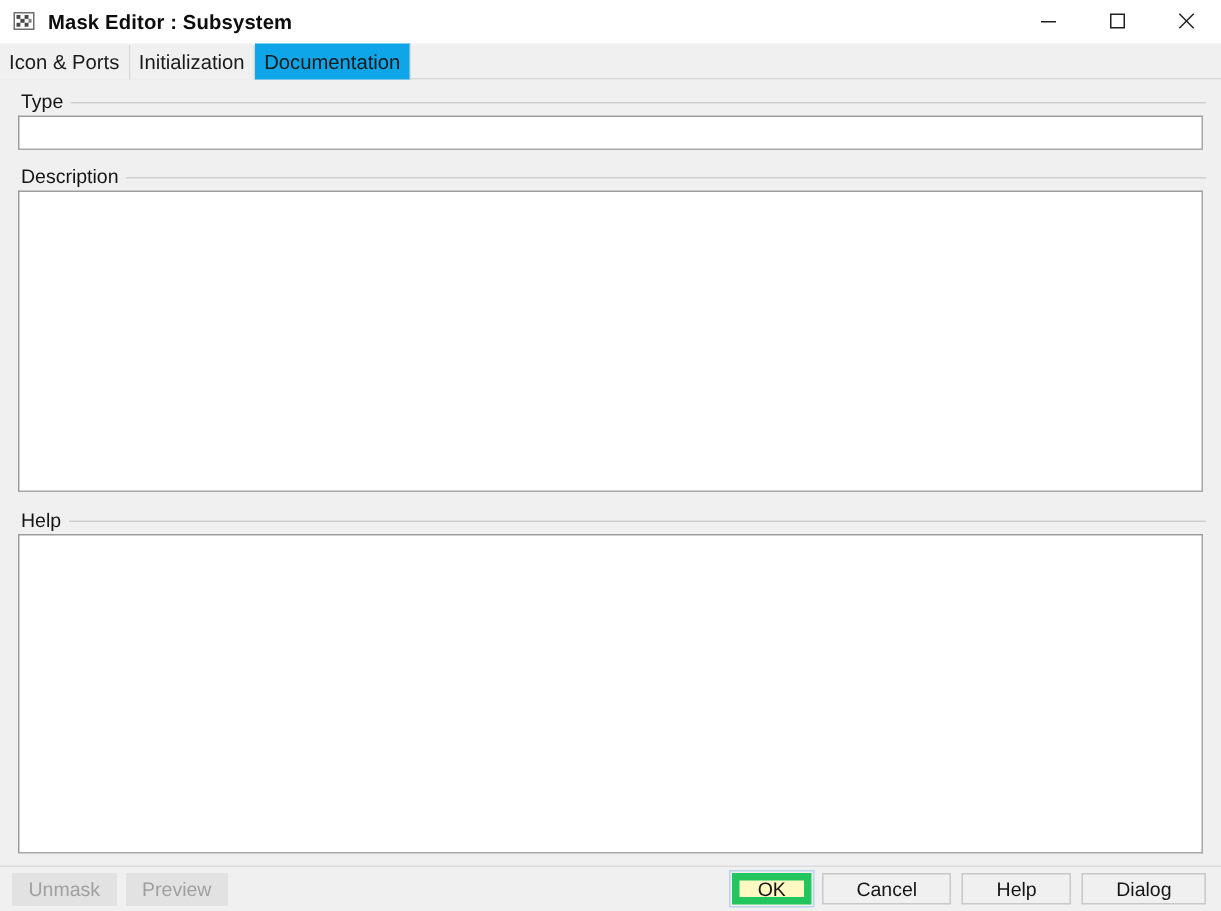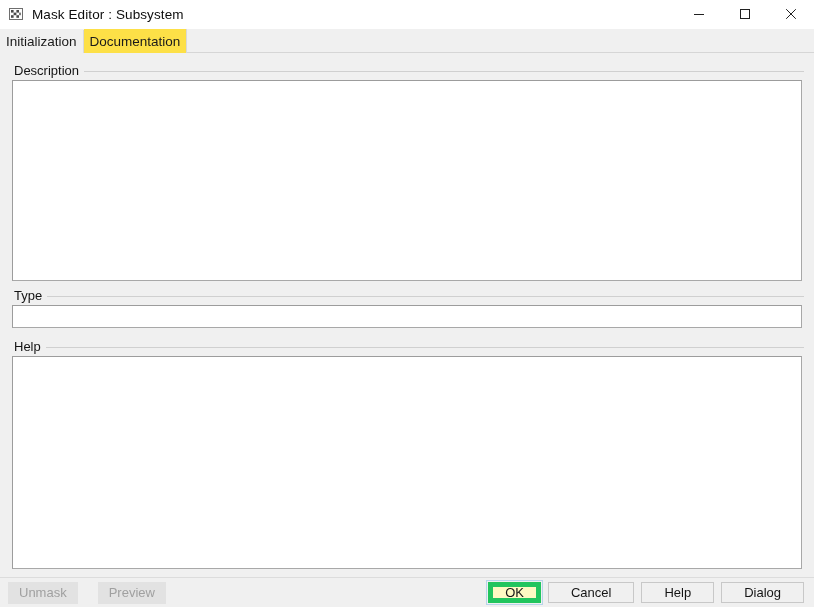--- a/index.html
+++ b/index.html
@@ -49,20 +49,21 @@
     height: 16px;
     flex: 0 0 16px;
     margin-right: 8px;
     position: relative;
   }
   .title-text {
     font-size: 13.5px;
     color: #0d0d0d;
     white-space: nowrap;
     letter-spacing: 0.1px;
+    font-weight: bold;
   }
   .win-controls {
     display: flex;
     align-items: stretch;
     height: 28px;
     flex: 0 0 auto;
   }
   .win-btn {
     width: 46px;
     height: 28px;
@@ -105,21 +106,21 @@
     font-size: 13.5px;
     color: #1a1a1a;
     background: #f0f0f0;
     border-right: 1px solid #d9d9d9;
     box-sizing: border-box;
     white-space: nowrap;
     cursor: default;
     z-index: 1;
   }
   .tab.active {
-    background: #fde047;
+    background: #0ea5e9;
     border-right: 1px solid #d9d9d9;
     height: 24px;
     z-index: 2;
     align-items: center;
   }
 
   
   .content {
     flex: 1 1 auto;
     position: relative;
@@ -197,21 +198,21 @@
     position: relative;
     height: 30px;
     min-height: 30px;
     background: #f0f0f0;
     border-top: 1px solid #dcdcdc;
     display: flex;
     align-items: center;
     padding: 0 10px 0 8px;
     box-sizing: border-box;
   }
-  .btn-left-group { display: flex; gap: 20px; align-items: flex-end; }
+  .btn-left-group { display: flex; gap: 6px; align-items: flex-end; }
   .btn-right-group { margin-left: auto; display: flex; gap: 7px; align-items: center; }
 
   .btn {
     font-family: "Liberation Sans", sans-serif;
     font-size: 13px;
     color: #151515;
     background: #f0f0f0;
     border: 1px solid #c8c8c8;
     height: 21px;
     min-width: 36px;
@@ -276,45 +277,48 @@
         <svg width="12" height="12" viewBox="0 0 12 12">
           <line x1="1.2" y1="1.2" x2="10.8" y2="10.8" stroke="#202020" stroke-width="1"></line>
           <line x1="10.8" y1="1.2" x2="1.2" y2="10.8" stroke="#202020" stroke-width="1"></line>
         </svg>
       </button>
     </div>
   </div>
 
   <div class="tabstrip">
     <div class="tab">
+      <span>Icon &amp; Ports</span>
+    </div>
+    <div class="tab">
       <span>Initialization</span>
     </div>
     <div class="tab active">
       <span>Documentation</span>
     </div>
   </div>
 
   <div class="content">
+
+    <div class="group group-type">
+      <div class="group-head">
+        <span class="group-title">Type</span>
+        <span class="group-rule"></span>
+      </div>
+      <div class="field type-input" placeholder=""></div>
+    </div>
 
     <div class="group group-desc">
       <div class="group-head">
         <span class="group-title">Description</span>
         <span class="group-rule"></span>
       </div>
       <div class="field big-area" placeholder=""></div>
     </div>
 
-    <div class="group group-type">
-      <div class="group-head">
-        <span class="group-title">Type</span>
-        <span class="group-rule"></span>
-      </div>
-      <div class="field type-input" placeholder=""></div>
-    </div>
-
     <div class="group group-help">
       <div class="group-head">
         <span class="group-title">Help</span>
         <span class="group-rule"></span>
       </div>
       <div class="field big-area" placeholder=""></div>
     </div>
 
   </div>
 

